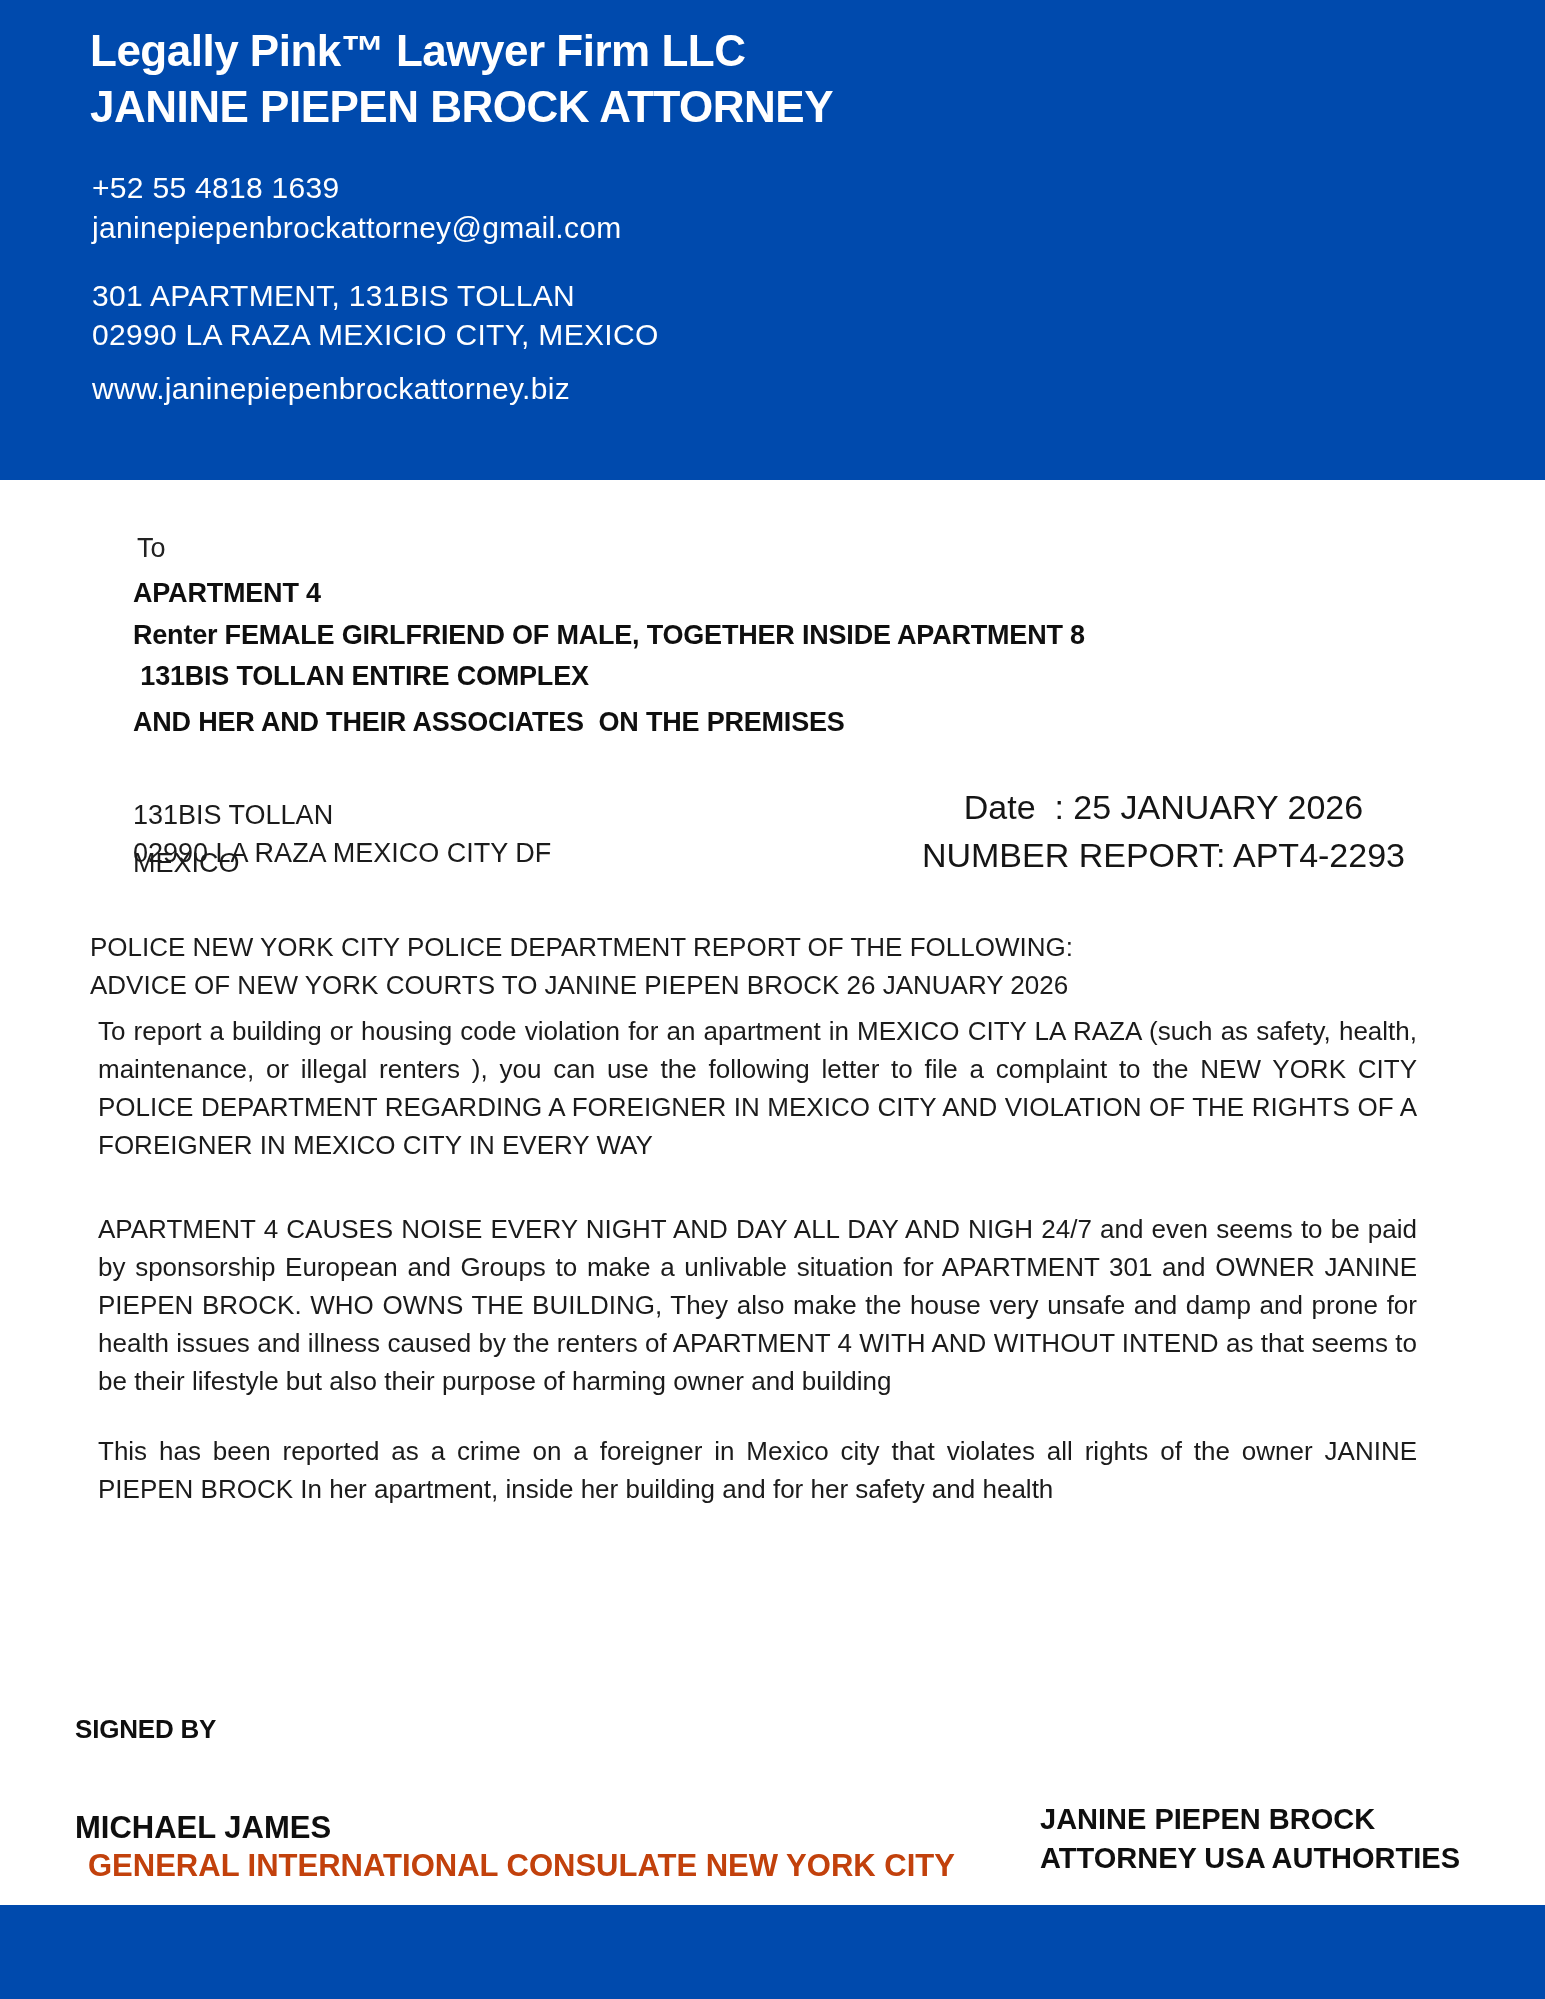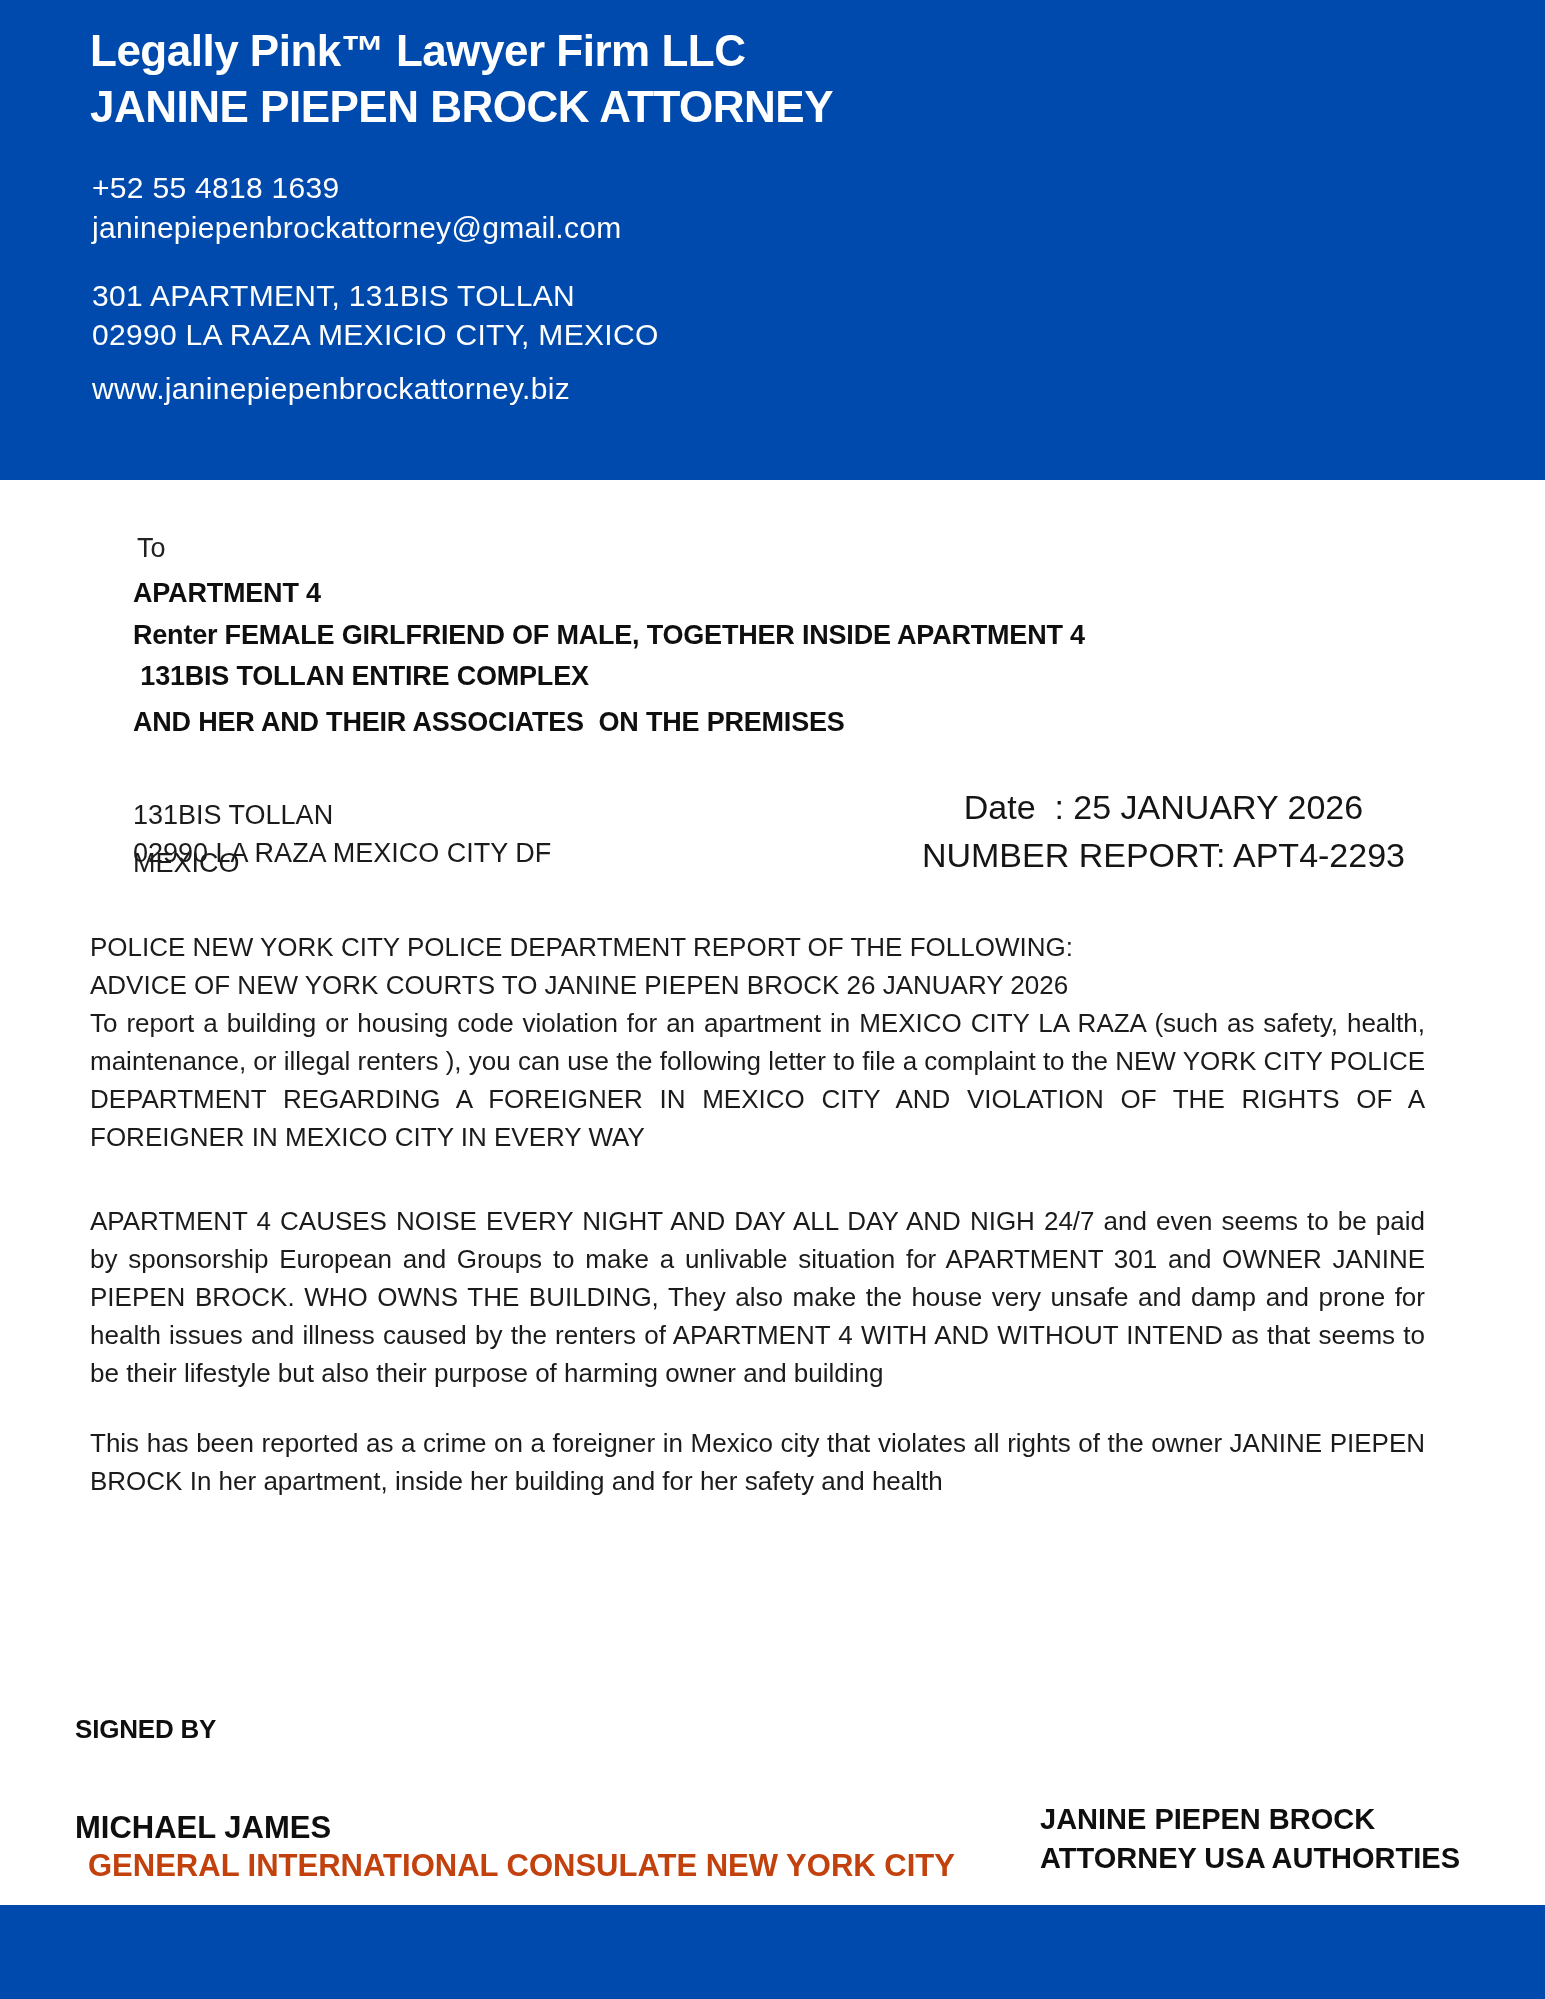--- a/index.html
+++ b/index.html
@@ -57,21 +57,21 @@
   }
 
   
   .body-block {
     position: absolute; left: 90px; width: 1335px;
     font-size: 26px; line-height: 38px; color: #1b1b1b;
   }
   .b1 { top: 928px; }
   .b2 { top: 1202px; }
   .b3 { top: 1424px; }
-  .just { text-align: justify; margin: 0; }
+  .just { text-align: justify; margin: 8px; }
 
   
   .signed-by {
     position: absolute; left: 75px; top: 1714px;
     font-size: 26px; font-weight: bold; color: #0f0f0f; letter-spacing: -0.2px;
   }
   .sig-left-name  { position: absolute; left: 75px;  top: 1810px; font-size: 31px; font-weight: bold; color: #0f0f0f; }
   .sig-left-title { position: absolute; left: 88px;  top: 1848px; font-size: 31px; font-weight: bold; color: #c2410c; }
   .sig-right-name  { position: absolute; left: 1040px; top: 1803px; font-size: 29px; font-weight: bold; color: #0f0f0f; }
   .sig-right-title { position: absolute; left: 1040px; top: 1842px; font-size: 29px; font-weight: bold; color: #0f0f0f; }
@@ -92,21 +92,21 @@
     <div class="attorney-name">JANINE PIEPEN BROCK ATTORNEY</div>
     <div class="contact-line c1">+52 55 4818 1639</div>
     <div class="contact-line c2">janinepiepenbrockattorney@gmail.com</div>
     <div class="contact-line c3">301 APARTMENT, 131BIS TOLLAN</div>
     <div class="contact-line c4">02990 LA RAZA MEXICIO CITY, MEXICO</div>
     <div class="contact-line c5">www.janinepiepenbrockattorney.biz</div>
   </div>
 
   <div class="abs to-label">To</div>
   <div class="abs recip-bold r1 pre">APARTMENT 4</div>
-  <div class="abs recip-bold r2 pre">Renter FEMALE GIRLFRIEND OF MALE, TOGETHER INSIDE APARTMENT 4</div>
+  <div class="abs recip-bold r2 pre">Renter FEMALE GIRLFRIEND OF MALE, TOGETHER INSIDE APARTMENT 8</div>
   <div class="abs recip-bold r3 pre"> 131BIS TOLLAN ENTIRE COMPLEX</div>
   <div class="abs recip-bold r4 pre">AND HER AND THEIR ASSOCIATES  ON THE PREMISES</div>
   <div class="abs recip-addr a1">131BIS TOLLAN</div>
   <div class="abs recip-addr a2">02990 LA RAZA MEXICO CITY DF</div>
   <div class="abs recip-addr a3">MEXICO</div>
 
   <div class="meta-block">
     <div class="pre">Date  : 25 JANUARY 2026</div>
     <div>NUMBER REPORT: APT4-2293</div>
   </div>

